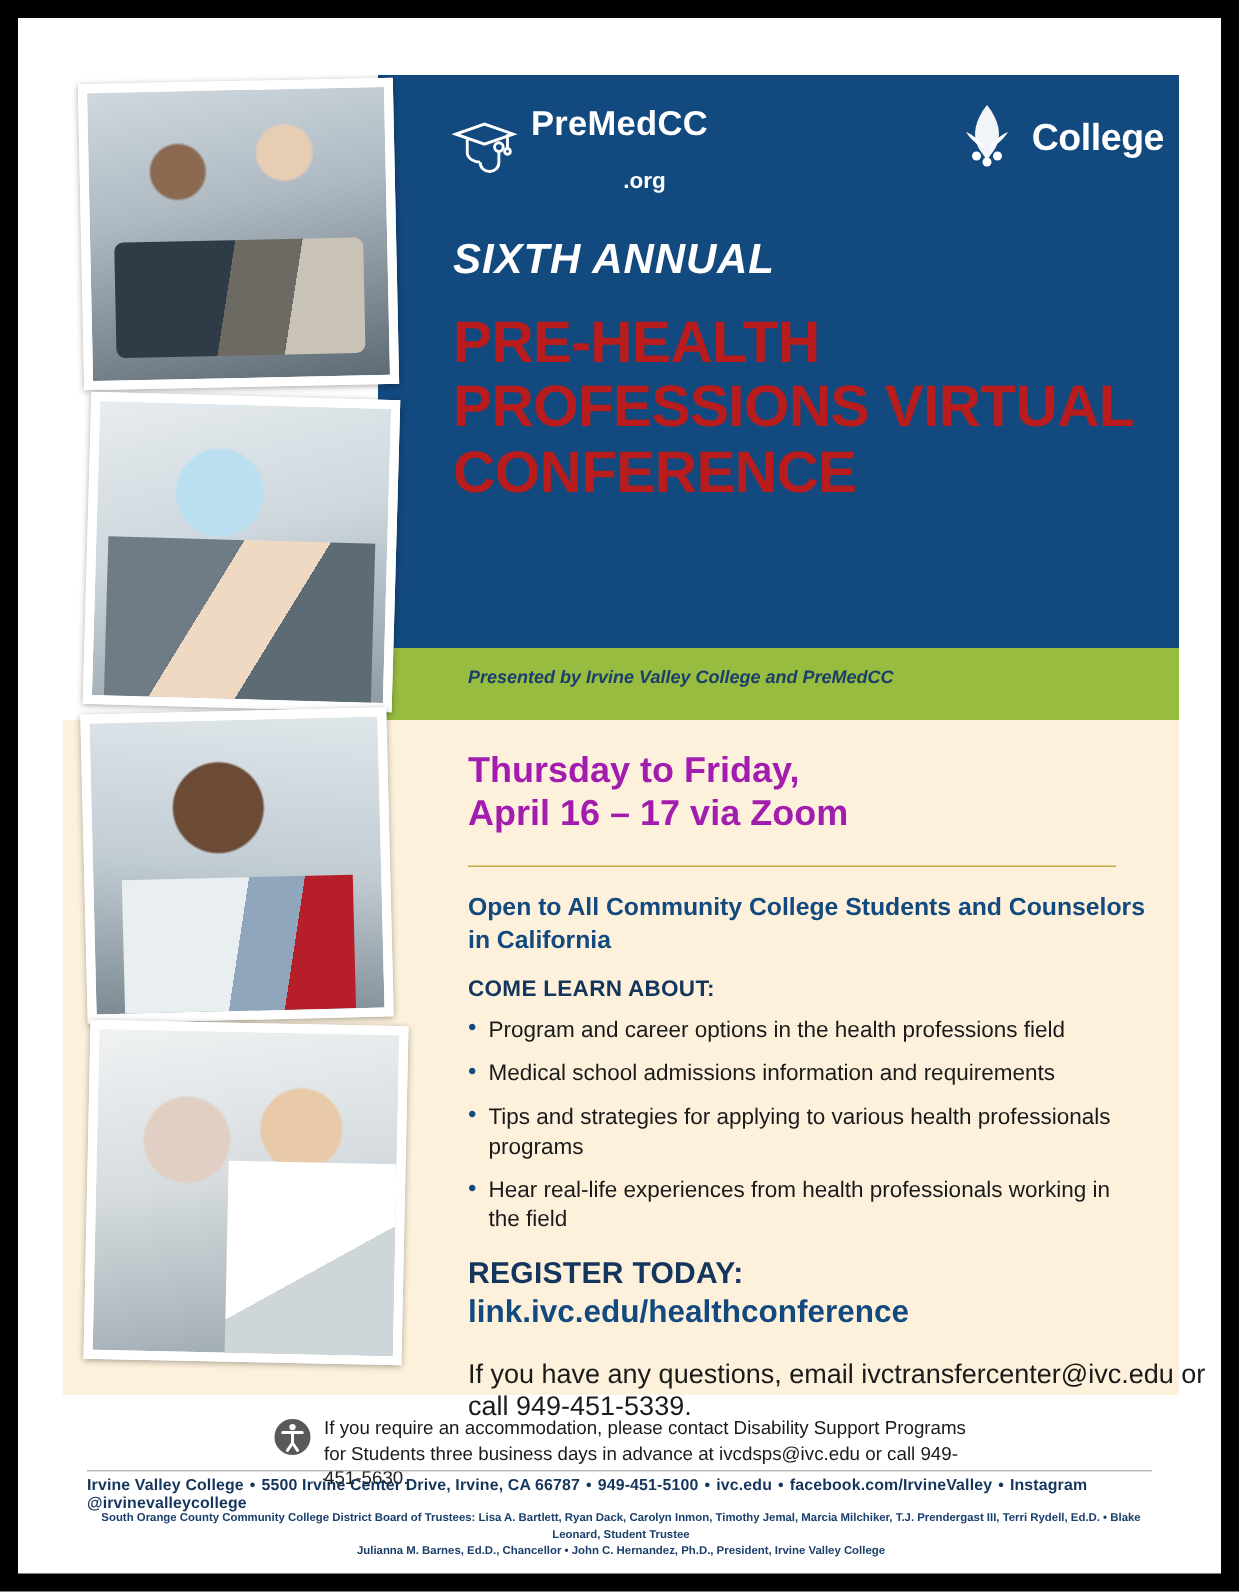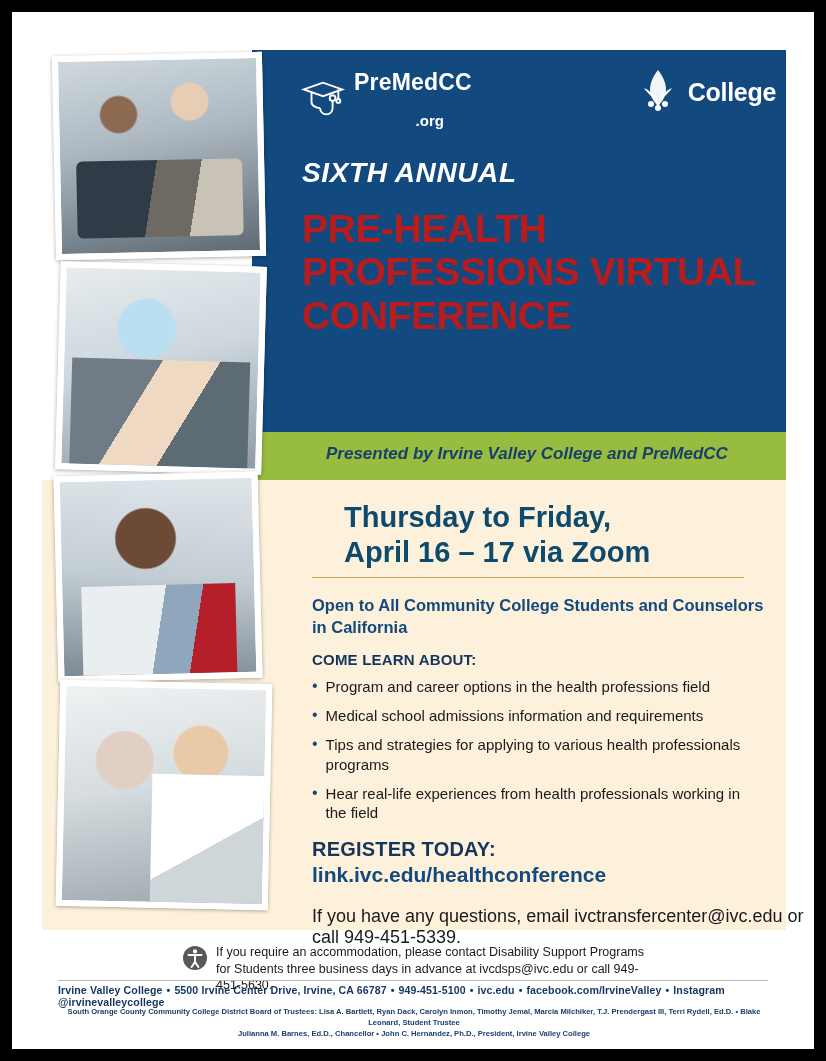--- a/index.html
+++ b/index.html
@@ -87,34 +87,32 @@
     font-size: 39px;
     line-height: 1.11;
     letter-spacing: -0.4px;
     margin-top: 10px;
   }
   .presented {
     position: absolute;
     left: 300px; top: 432px;
     color: #1b3f6b;
     font-style: italic; font-weight: bold;
-    font-size: 17px;
-    margin-left: 14px;
+    font-size: 12px;
   }
 
   
   .dates {
     position: absolute;
     left: 300px; top: 488px;
     width: 460px;
-    color: #0c4a6e;
-    font-weight: bold;
-    font-size: 29px;
+    color: #a21caf;
+    font-weight: bold;
+    font-size: 24px;
     line-height: 1.2;
-    margin-left: 32px;
   }
   .rule {
     position: absolute;
     left: 300px; top: 565px;
     width: 432px; height: 1px;
     background: #c9a84a;
   }
   .openTo {
     position: absolute;
     left: 300px; top: 582px;

